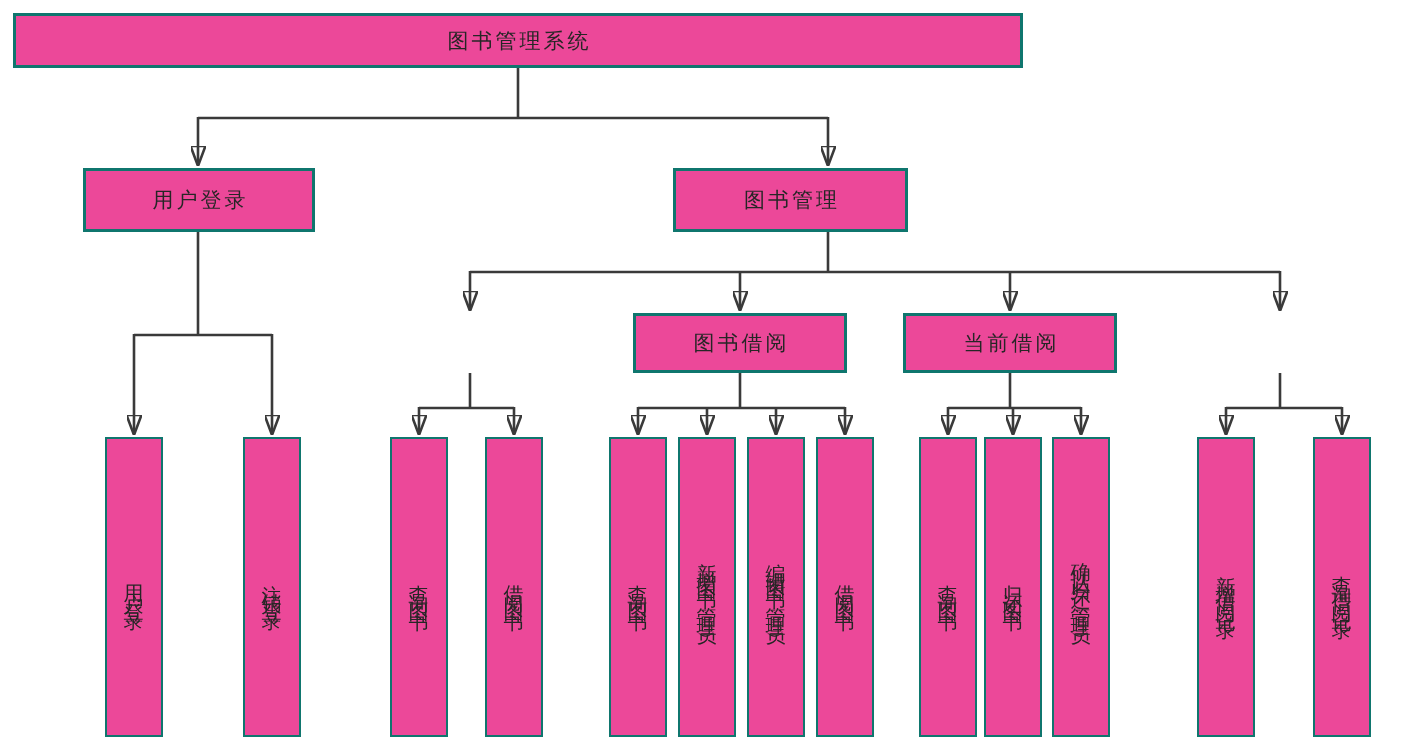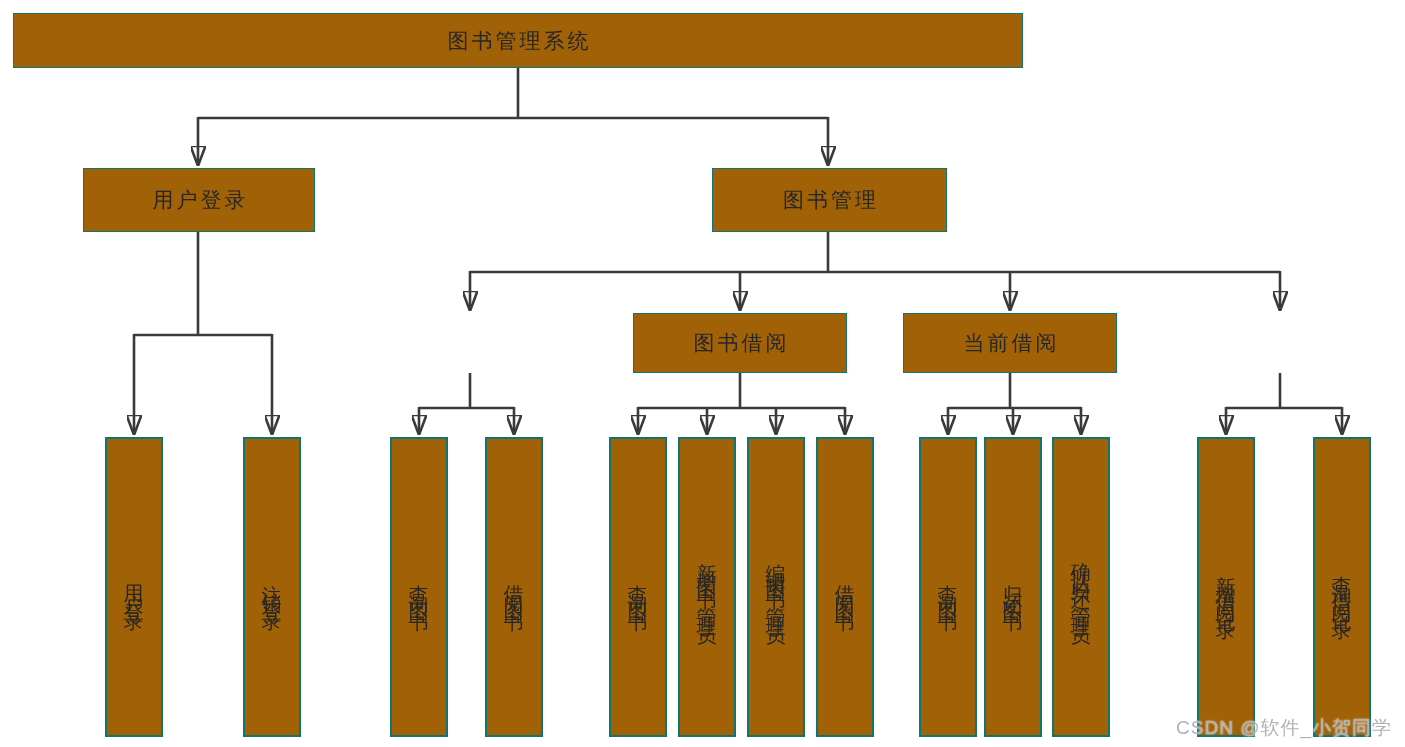--- a/index.html
+++ b/index.html
@@ -7,22 +7,22 @@
     position:relative;
     width:1405px;height:747px;
     background:#ffffff;
     font-family:"Liberation Sans","DejaVu Sans",sans-serif;
     overflow:hidden;
   }
   #wires{position:absolute;left:0;top:0;width:1405px;height:747px;}
   #wires path{stroke:#3a3a3a;stroke-width:2.6;fill:none;}
   .node{
     position:absolute;
-    background:#a16207;
-    border:1px solid #0f766e;
+    background:#ec4899;
+    border:3px solid #0f766e;
     display:flex;align-items:center;justify-content:center;
     color:#262626;
     box-sizing:border-box;
   }
   .node.h{
     font-size:21px;
     letter-spacing:3px;
     text-indent:3px;
     white-space:nowrap;
   }
@@ -94,21 +94,21 @@
 
     <path d="M1280,373 V408"></path>
     <path d="M1226,408 H1342"></path>
     <path d="M1226,407 V434" marker-end="url(#arr)"></path>
     <path d="M1342,407 V434" marker-end="url(#arr)"></path>
   </svg>
 
   <div class="node h" style="left:13px;top:13px;width:1010px;height:55px">图书管理系统</div>
 
   <div class="node h" style="left:83px;top:168px;width:232px;height:64px">用户登录</div>
-  <div class="node h" style="left:712px;top:168px;width:235px;height:64px">图书管理</div>
+  <div class="node h" style="left:673px;top:168px;width:235px;height:64px">图书管理</div>
 
   <div class="node h" style="left:903px;top:313px;width:214px;height:60px">当前借阅</div>
   <div class="node h" style="left:633px;top:313px;width:214px;height:60px">图书借阅</div>
 
   <div class="node v" style="left:105px;top:437px;width:58px;height:300px">用户登录</div>
   <div class="node v" style="left:243px;top:437px;width:58px;height:300px">注销登录</div>
 
   <div class="node v" style="left:390px;top:437px;width:58px;height:300px">查询图书</div>
   <div class="node v" style="left:485px;top:437px;width:58px;height:300px">借阅图书</div>
 
@@ -117,15 +117,14 @@
   <div class="node v" style="left:747px;top:437px;width:58px;height:300px">编辑图书（管理员）</div>
   <div class="node v" style="left:816px;top:437px;width:58px;height:300px">借阅图书</div>
 
   <div class="node v" style="left:919px;top:437px;width:58px;height:300px">查询图书</div>
   <div class="node v" style="left:984px;top:437px;width:58px;height:300px">归还图书</div>
   <div class="node v" style="left:1052px;top:437px;width:58px;height:300px">确认归还（管理员）</div>
 
   <div class="node v" style="left:1197px;top:437px;width:58px;height:300px">新增借阅记录</div>
   <div class="node v" style="left:1313px;top:437px;width:58px;height:300px">查询借阅记录</div>
 
-  <div id="watermark">CSDN @软件_小贺同学</div>
 
 </div>
 
 </body></html>

